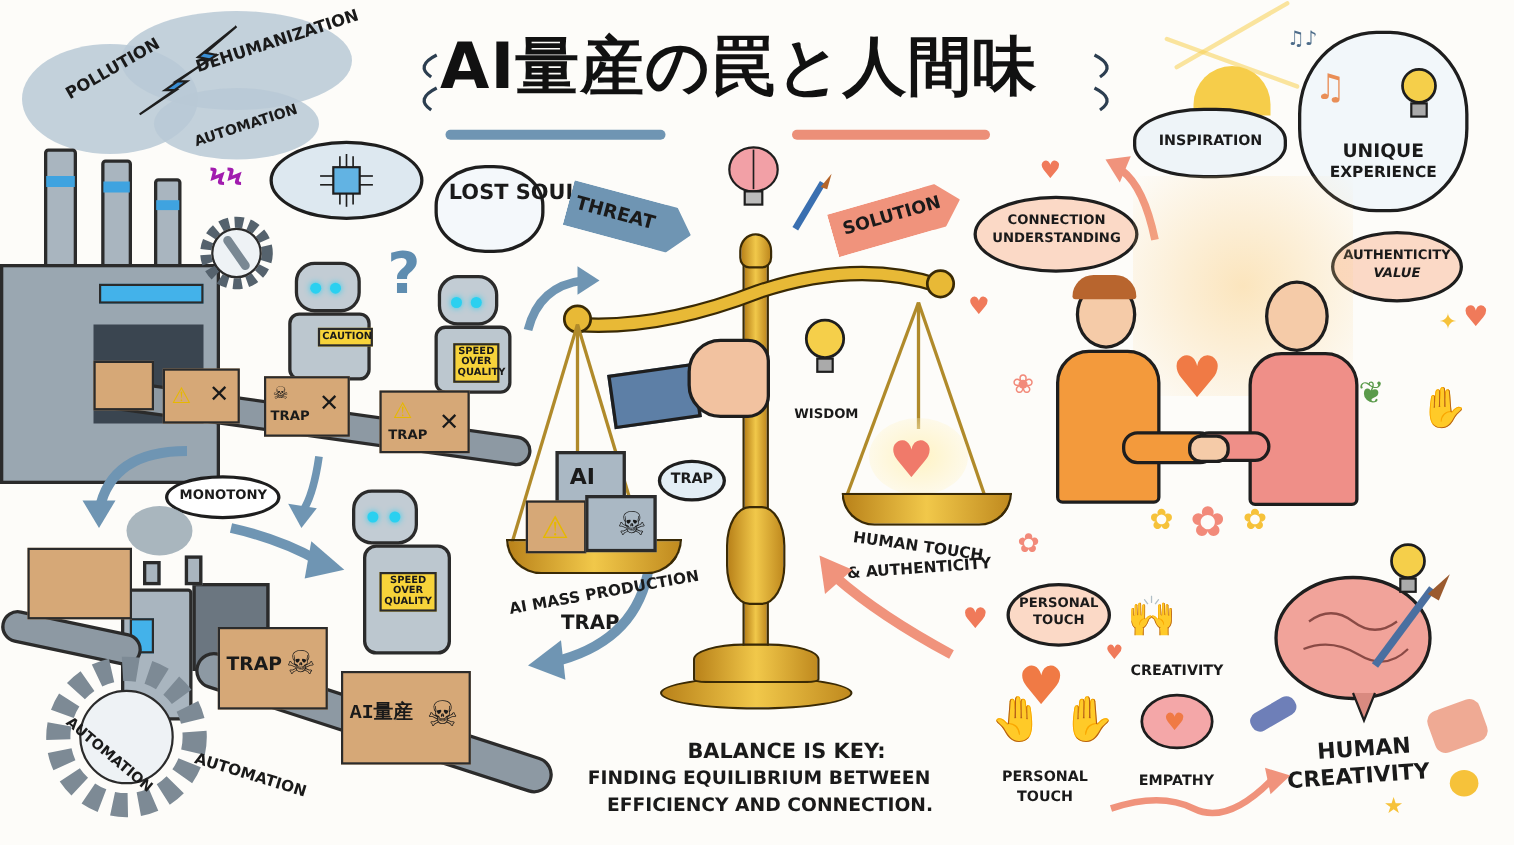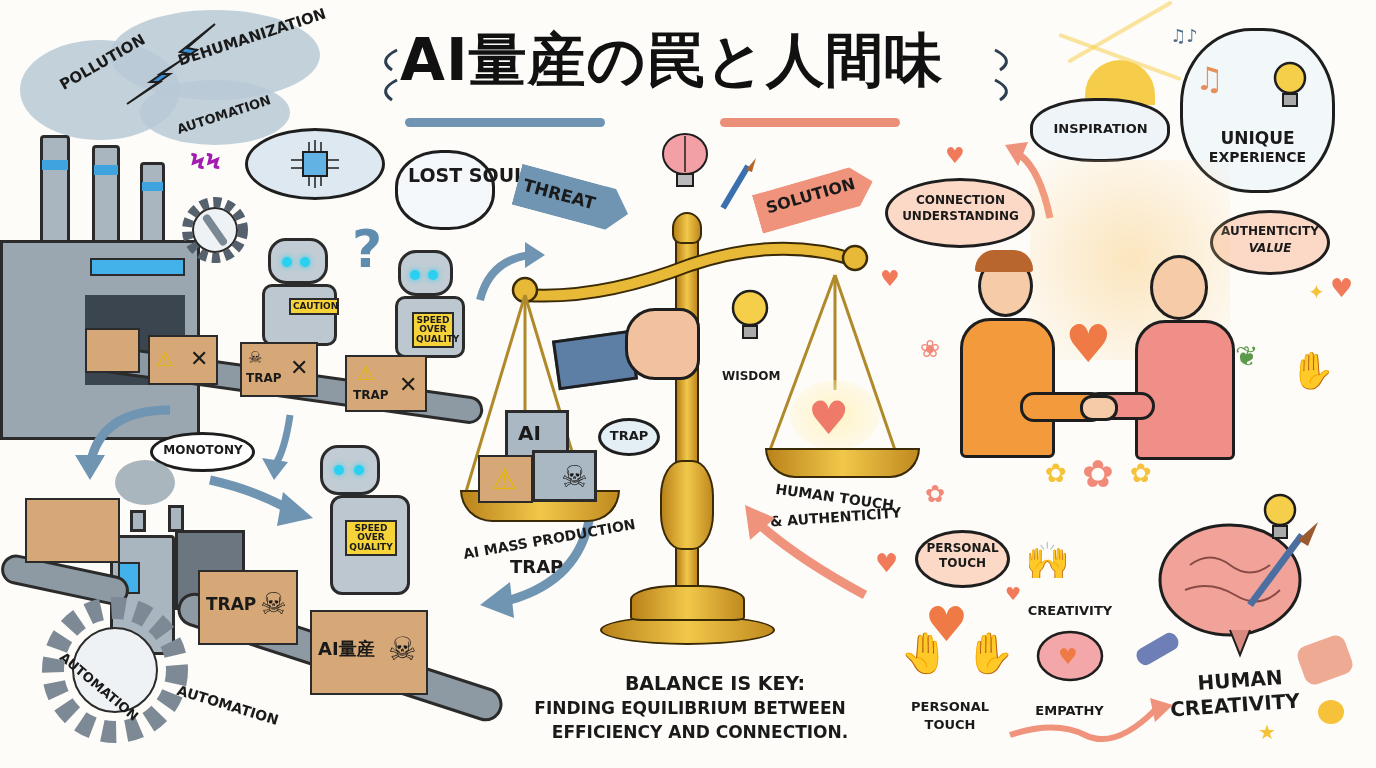--- a/index.html
+++ b/index.html
@@ -156,21 +156,21 @@
 
 <div class="abs metal" style="left:0px;top:565px;width:130px;height:30px;border-radius:15px;transform:rotate(12deg);background:#8d99a3;"></div>
 <div class="abs metal" style="left:170px;top:640px;width:340px;height:34px;border-radius:17px;transform:rotate(18deg);background:#8d99a3;"></div>
 
 <div class="abs box" style="left:25px;top:498px;width:95px;height:65px;"></div>
 <div class="abs box" style="left:198px;top:570px;width:100px;height:75px;">
   <div class="abs lbl" style="left:6px;top:24px;font-size:17px;">TRAP</div>
   <div class="abs" style="left:60px;top:14px;font-size:30px;">☠</div>
 </div>
 <div class="abs box" style="left:310px;top:610px;width:118px;height:85px;">
-  <div class="abs lbl" style="left:6px;top:28px;font-size:18px;">AI量産</div>
+  <div class="abs lbl" style="left:6px;top:28px;font-size:18px;font-family:Liberation Mono, monospace;">AI量産</div>
   <div class="abs" style="left:76px;top:18px;font-size:32px;">☠</div>
 </div>
 
 <div class="abs robot-head" style="left:320px;top:445px;width:60px;height:50px;"></div>
 <div class="abs robot-eye" style="left:334px;top:465px;"></div>
 <div class="abs robot-eye" style="left:354px;top:465px;"></div>
 <div class="abs metal" style="left:330px;top:495px;width:80px;height:100px;border-radius:12px;background:#bcc7cf;"></div>
 <div class="abs sign-yellow" style="left:345px;top:520px;width:52px;">SPEED OVER QUALITY</div>
 
 <svg class="abs" style="left:35px;top:590px" width="160" height="160">

